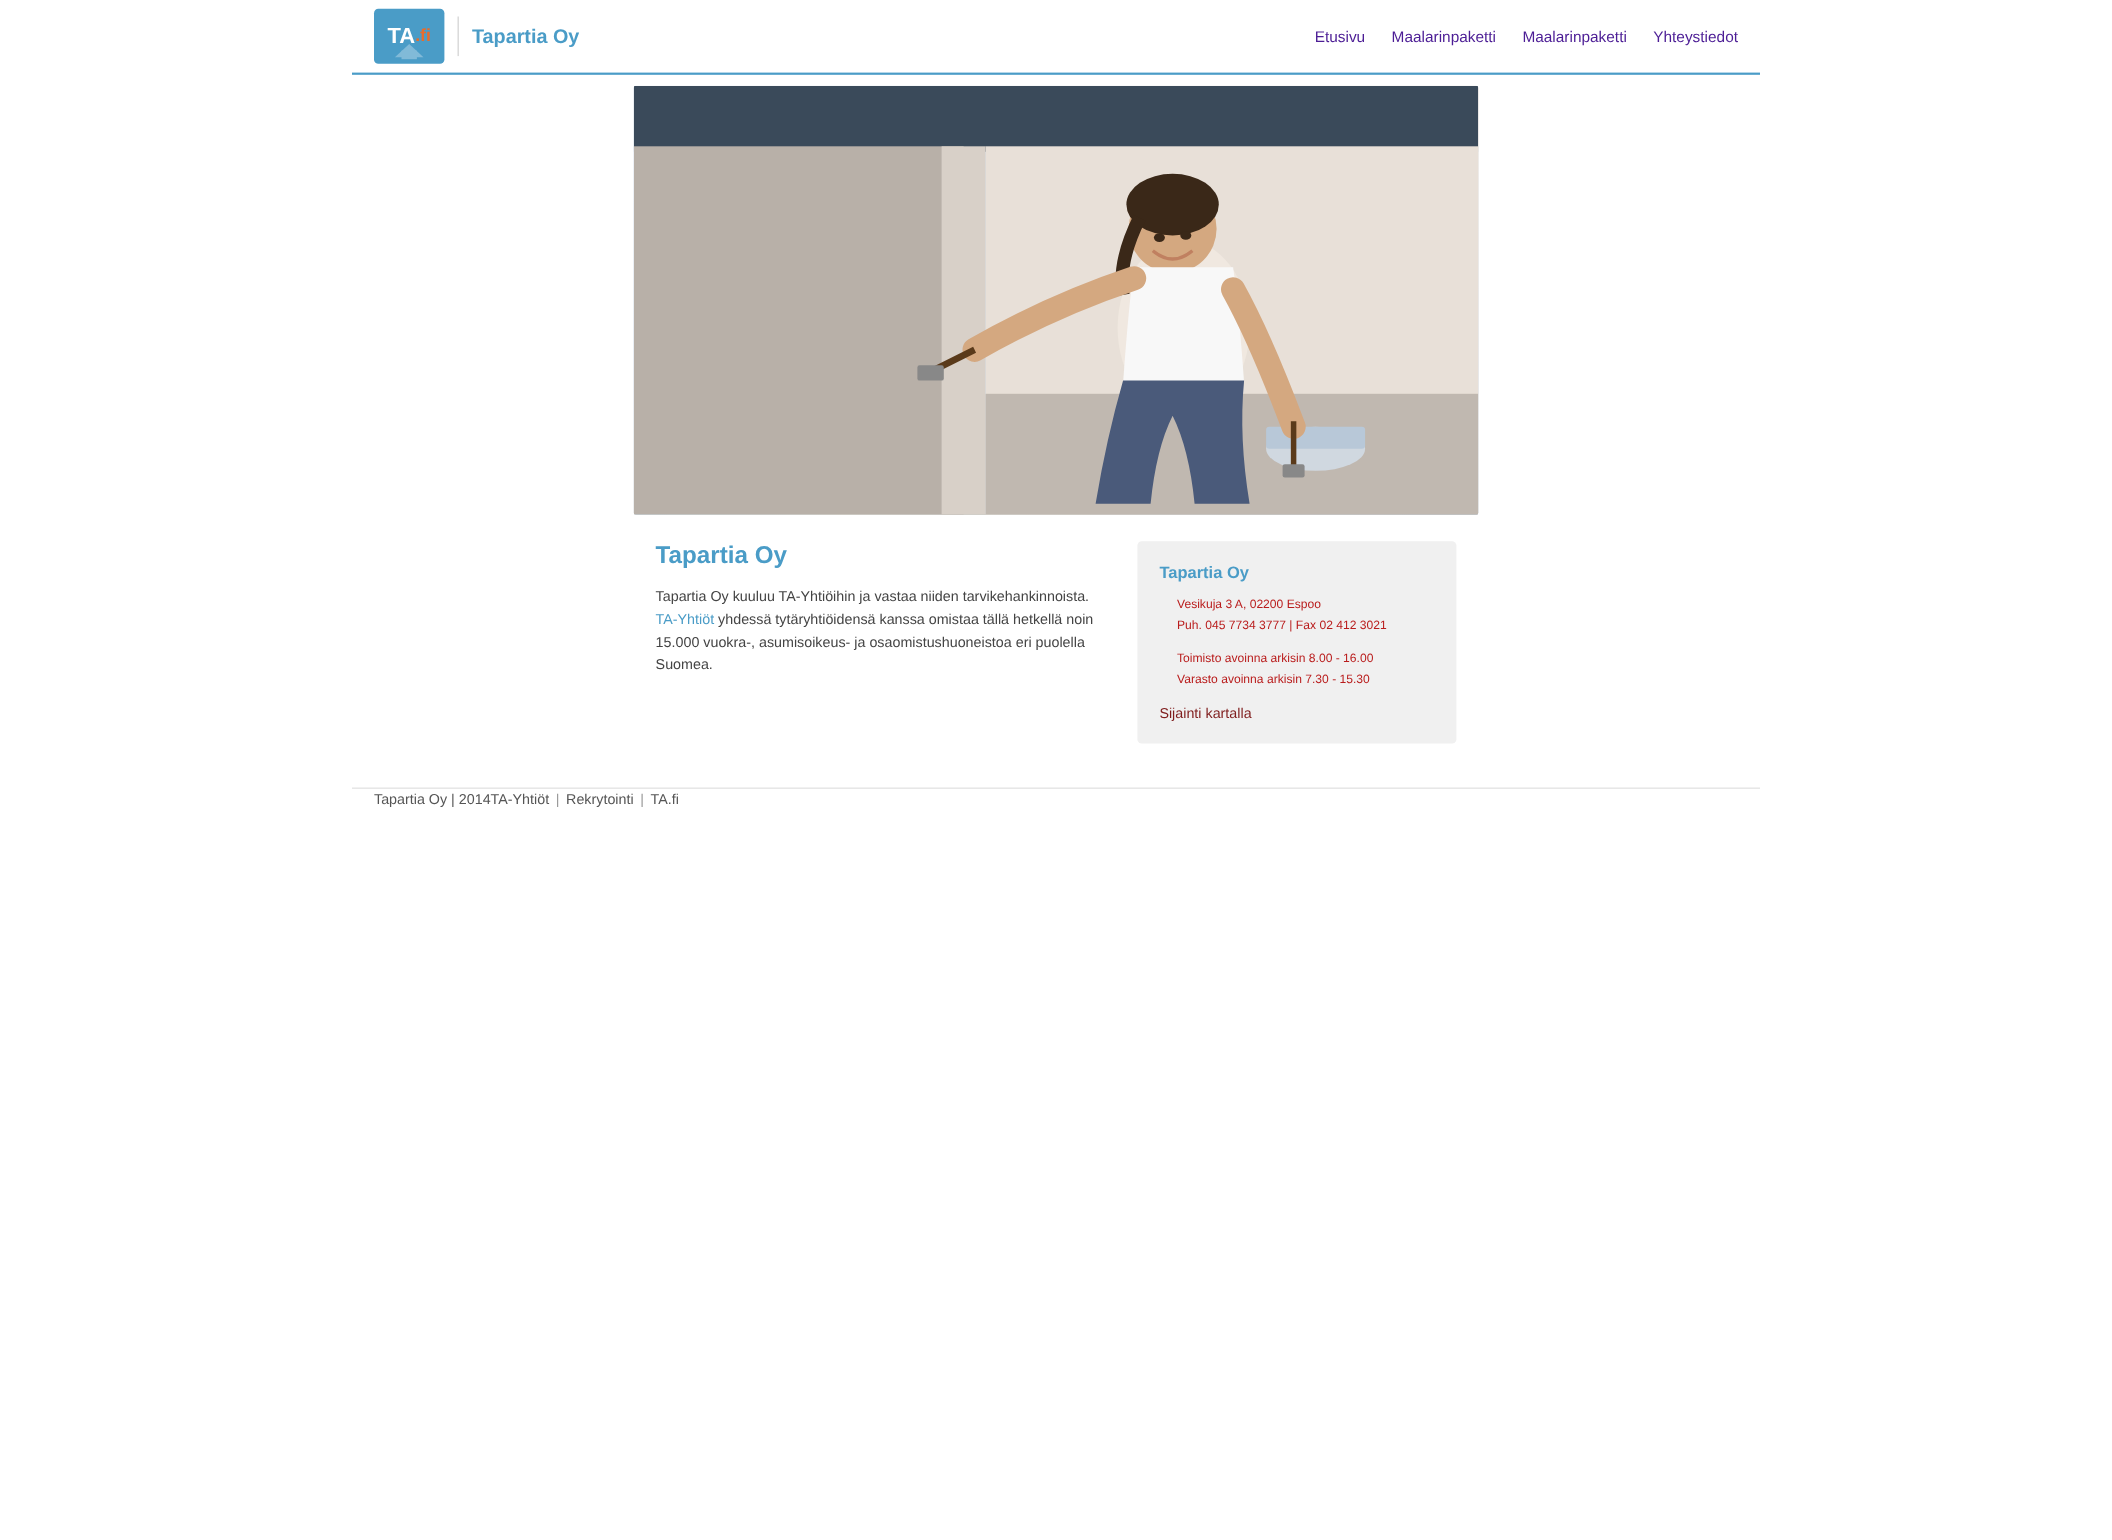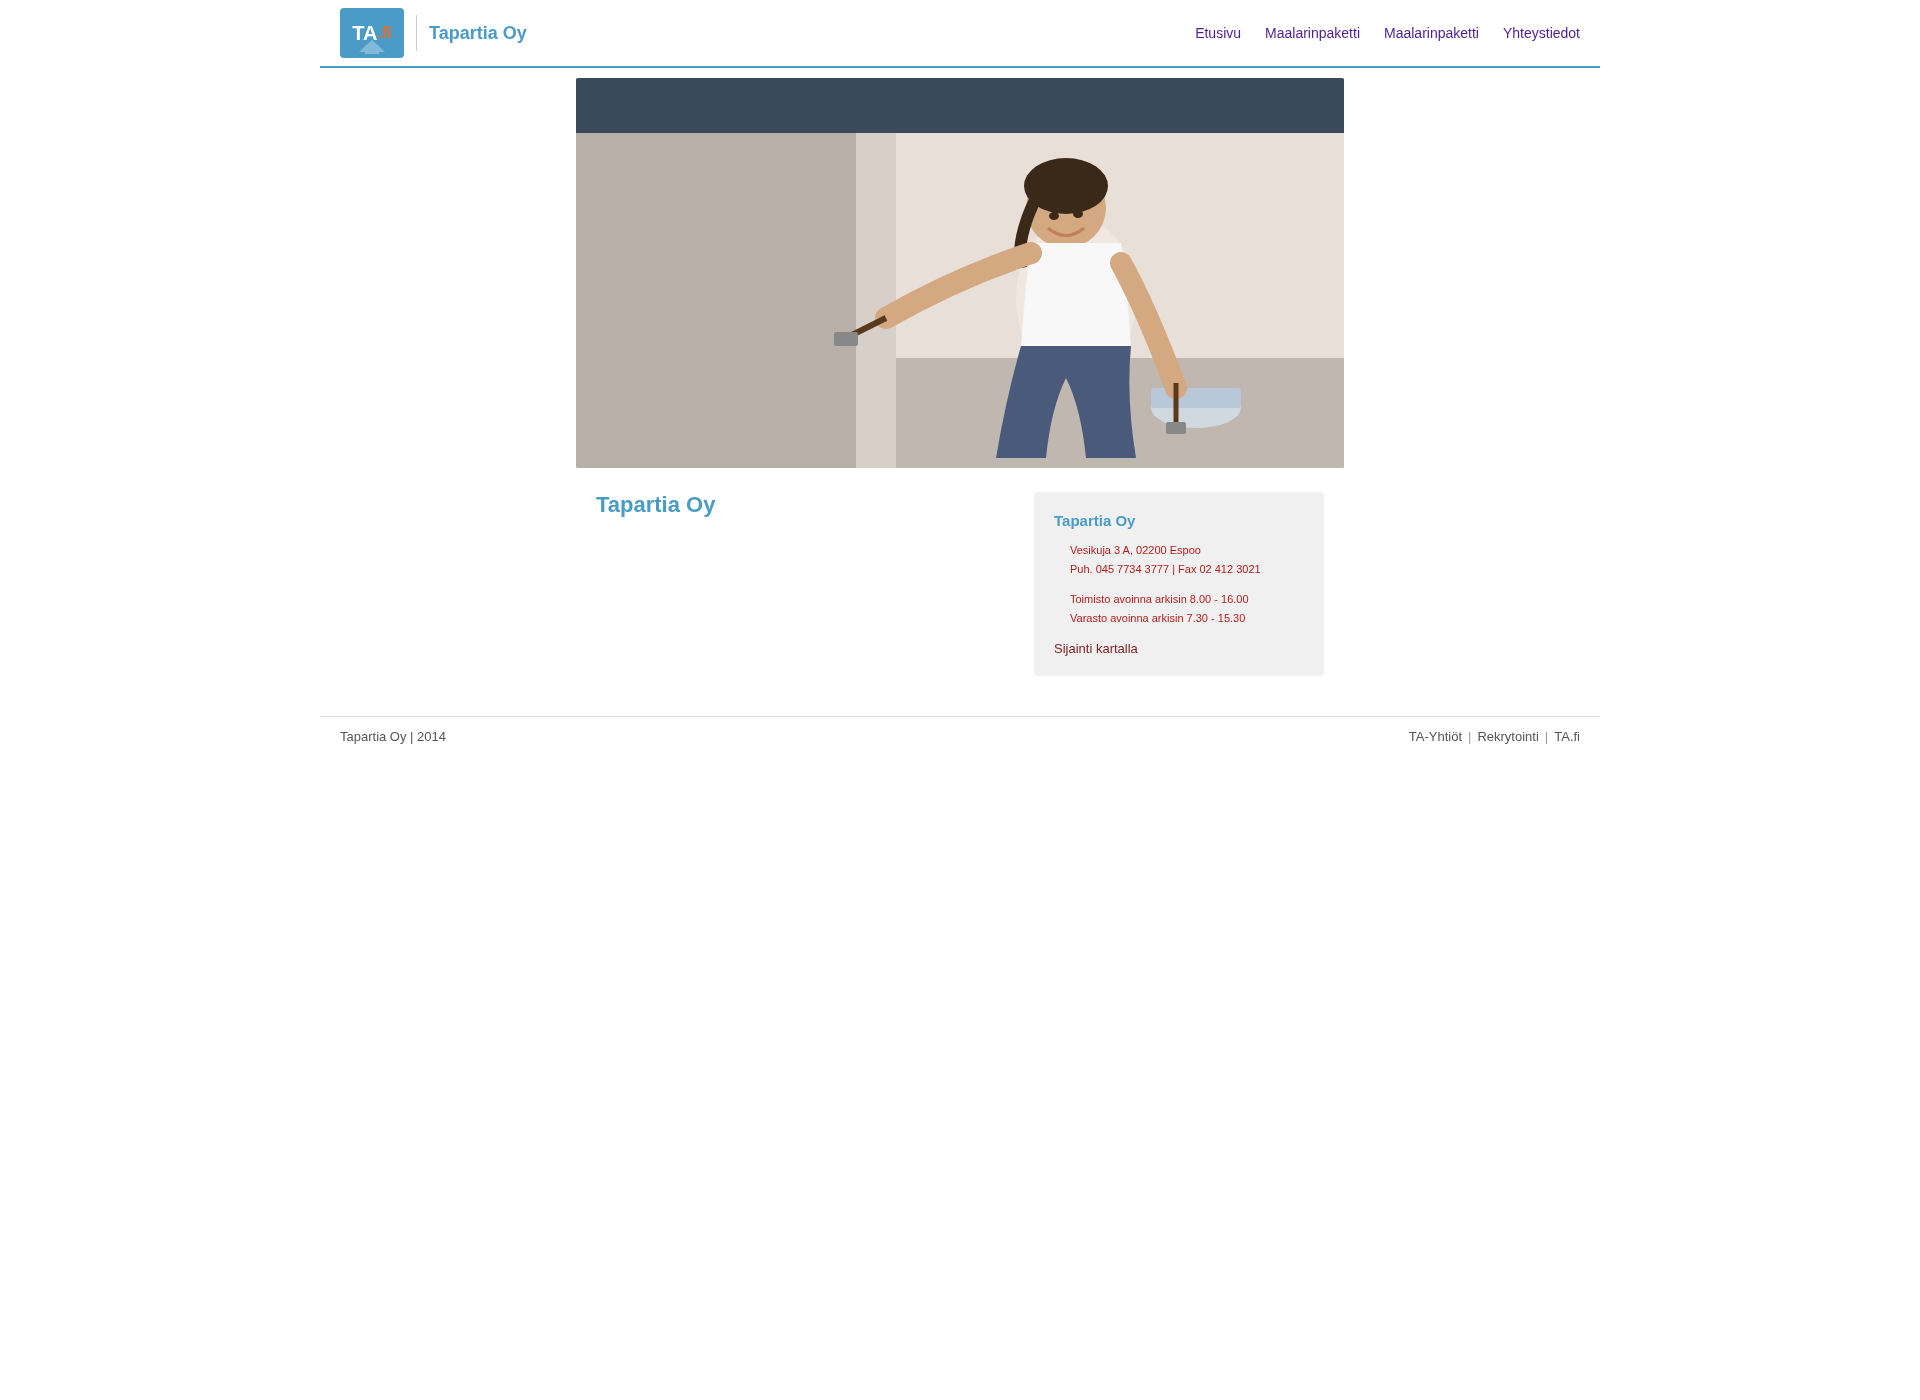--- a/index.html
+++ b/index.html
@@ -148,25 +148,24 @@
     .info-box a {
       color: #7f1d1d;
       font-size: 13px;
       text-decoration: none;
     }
 
     
     .footer {
       max-width: 1280px;
       margin: 40px auto 0;
-      padding: 12px 20px;
+      padding: 2px 20px;
       border-top: 1px solid #ddd;
       display: flex;
       align-items: center;
-      justify-content: space-between;
     }
     .footer-left {
       font-size: 13px;
       color: #555;
     }
     .footer-right {
       display: flex;
       gap: 6px;
       align-items: center;
       font-size: 13px;
@@ -261,20 +260,24 @@
           <rect x="590" y="344" width="20" height="12" fill="#888" rx="2"></rect>
         </svg>
       </div>
     </div>
   </div>
 
   <div class="main-content">
 
     <div class="content-left">
       <h1>Tapartia Oy</h1>
+      <p>
+        <span>Tapartia Oy kuuluu TA-Yhtiöihin ja vastaa niiden tarvikehankinnoista.</span>
+        <a href="#">TA-Yhtiöt</a><span> yhdessä tytäryhtiöidensä kanssa omistaa tällä hetkellä noin 15.000 vuokra-, asumisoikeus- ja osaomistushuoneistoa eri puolella Suomea.</span>
+      </p>
     </div>
 
     <div class="content-right">
       <div class="info-box">
         <h3>Tapartia Oy</h3>
         <p>
           <span>Vesikuja 3 A, 02200 Espoo</span><br>
           <span>Puh. 045 7734 3777 | Fax 02 412 3021</span>
         </p>
         <div class="divider"></div>

